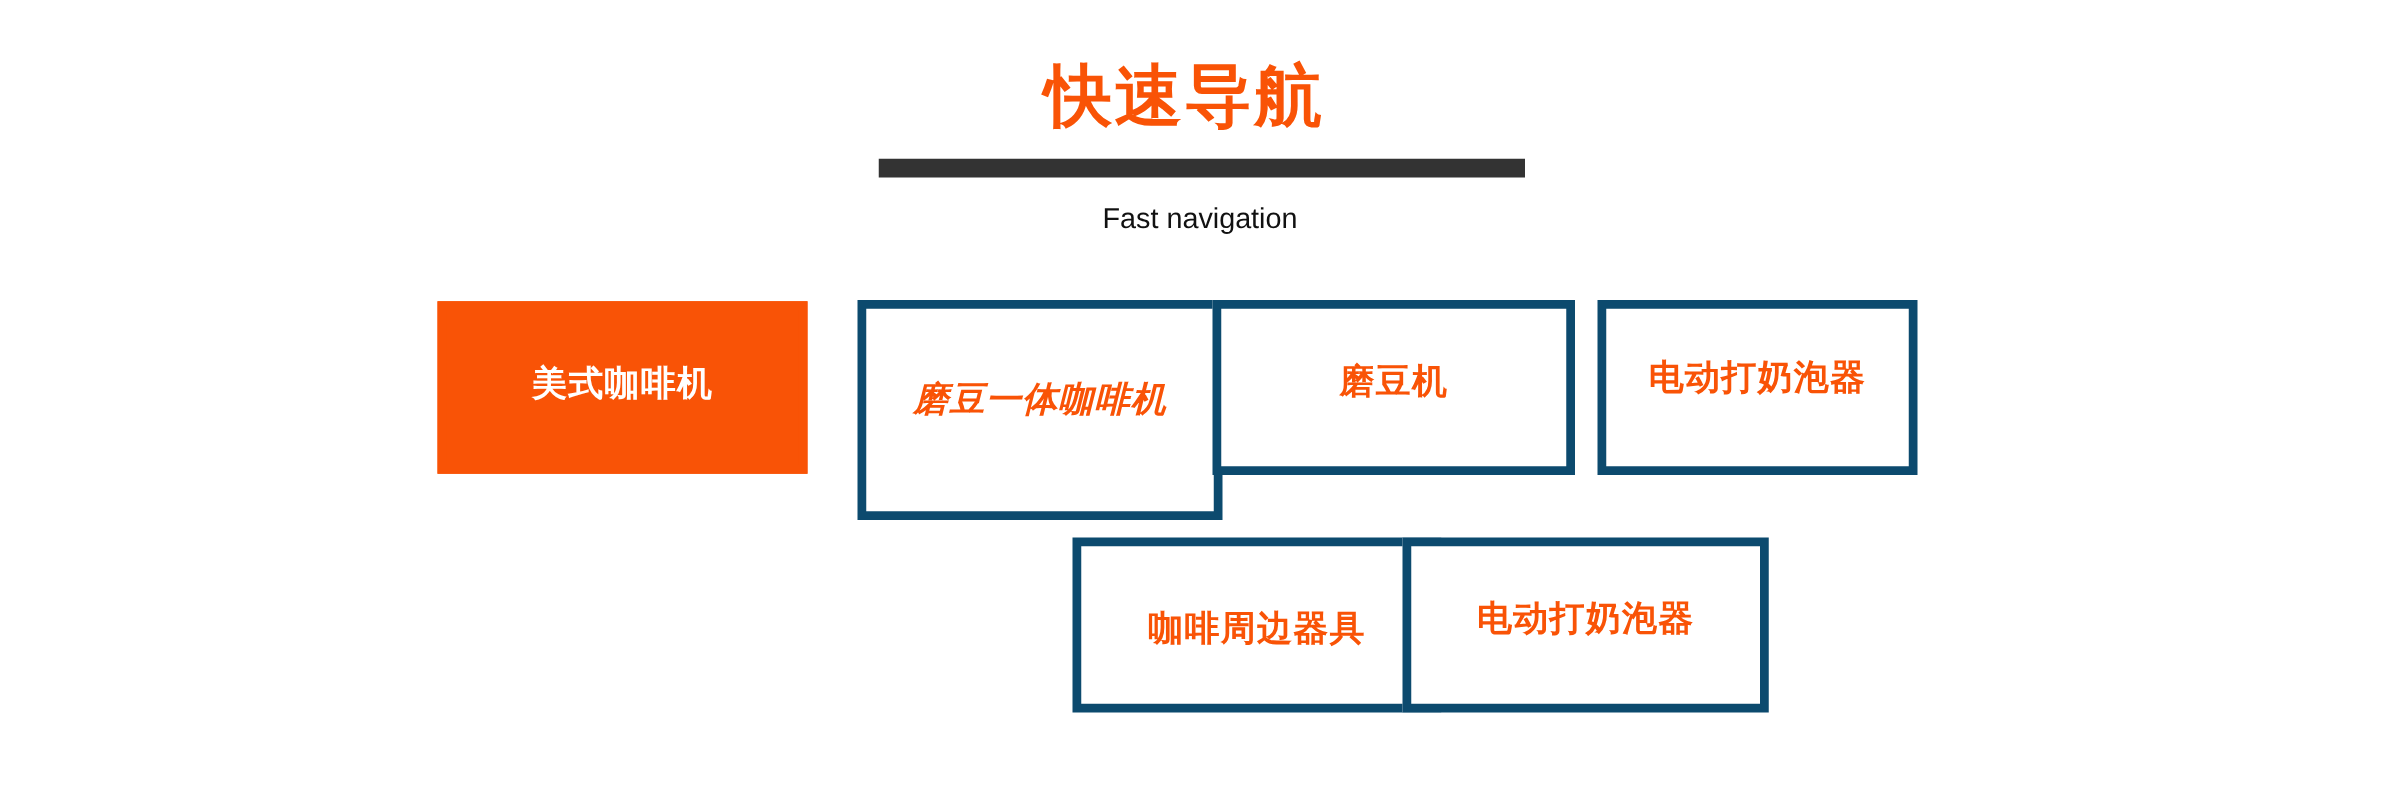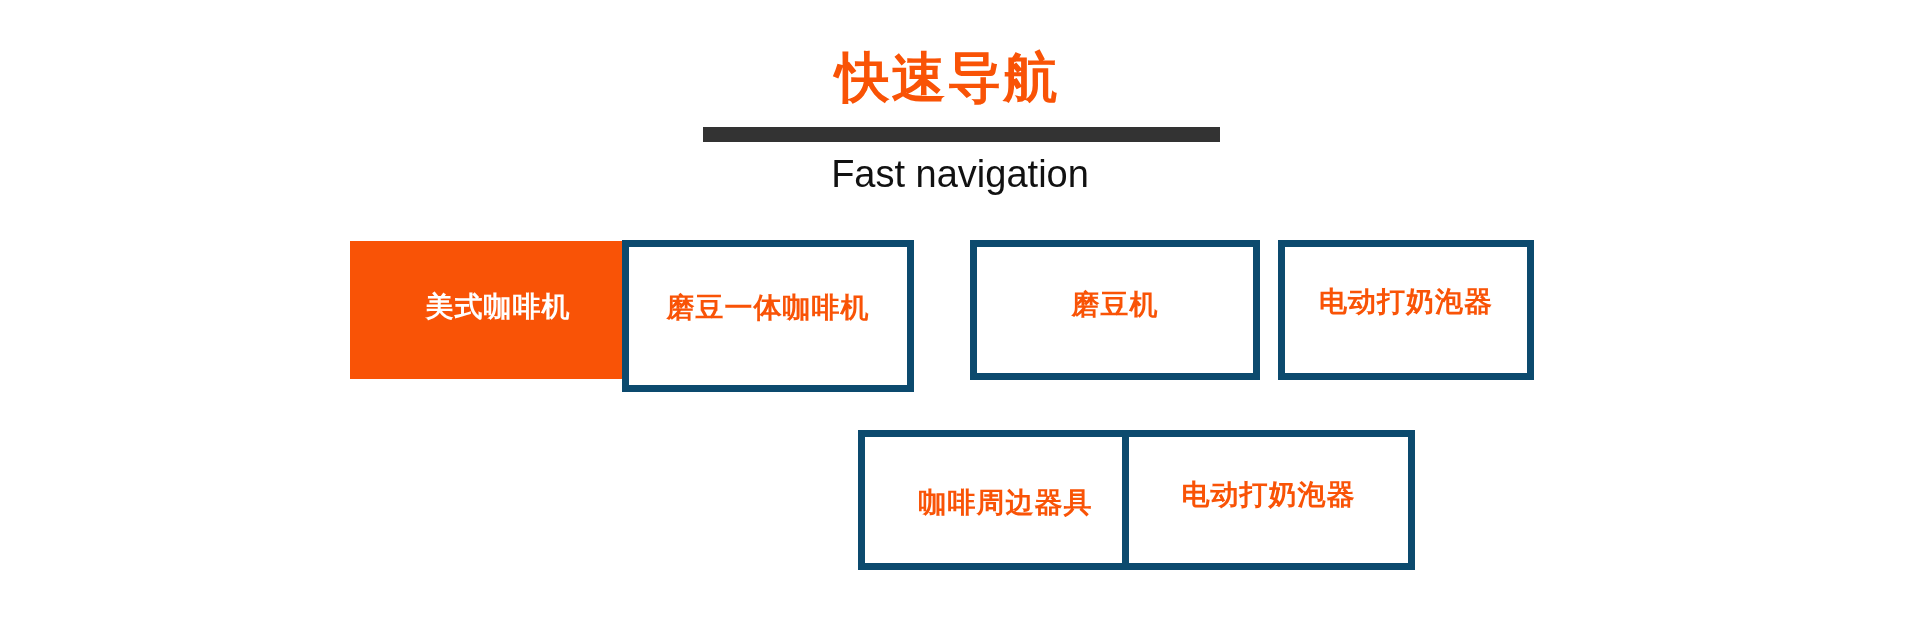--- a/index.html
+++ b/index.html
@@ -55,21 +55,21 @@
     background: #333333;
   }
 
   .page-subtitle {
     position: absolute;
     left: 0;
     top: 155px;
     width: 1920px;
     text-align: center;
     color: #111111;
-    font-size: 38px;
+    font-size: 23px;
     font-weight: normal;
     line-height: 38px;
     white-space: nowrap;
   }
 
   
   .nav-grid {
     position: absolute;
     left: 0;
     top: 0;
@@ -100,21 +100,21 @@
     color: #ffffff;
   }
 
   .nav-item .nav-label {
     display: block;
     line-height: 1;
   }
 
   
   .pos-0 { left: 350px;  top: 241px; width: 296px; height: 138px; }
-  .pos-1 { left: 622px;  top: 240px; width: 292px; height: 152px; }
+  .pos-1 { left: 686px;  top: 240px; width: 292px; height: 176px; font-style: italic; }
   .pos-2 { left: 970px;  top: 240px; width: 290px; height: 140px; text-align: right; }
   .pos-3 { left: 1278px; top: 240px; width: 256px; height: 140px; }
 
   
   .pos-4 { left: 508px;  top: 430px; width: 292px; height: 140px; }
   .pos-5 { left: 815px;  top: 430px; width: 295px; height: 140px; margin-left: 43px; }
   .pos-6 { left: 1122px; top: 430px; width: 293px; height: 140px; }
 
   
   .nudge-a .nav-label { transform: translateY(-3px); }

